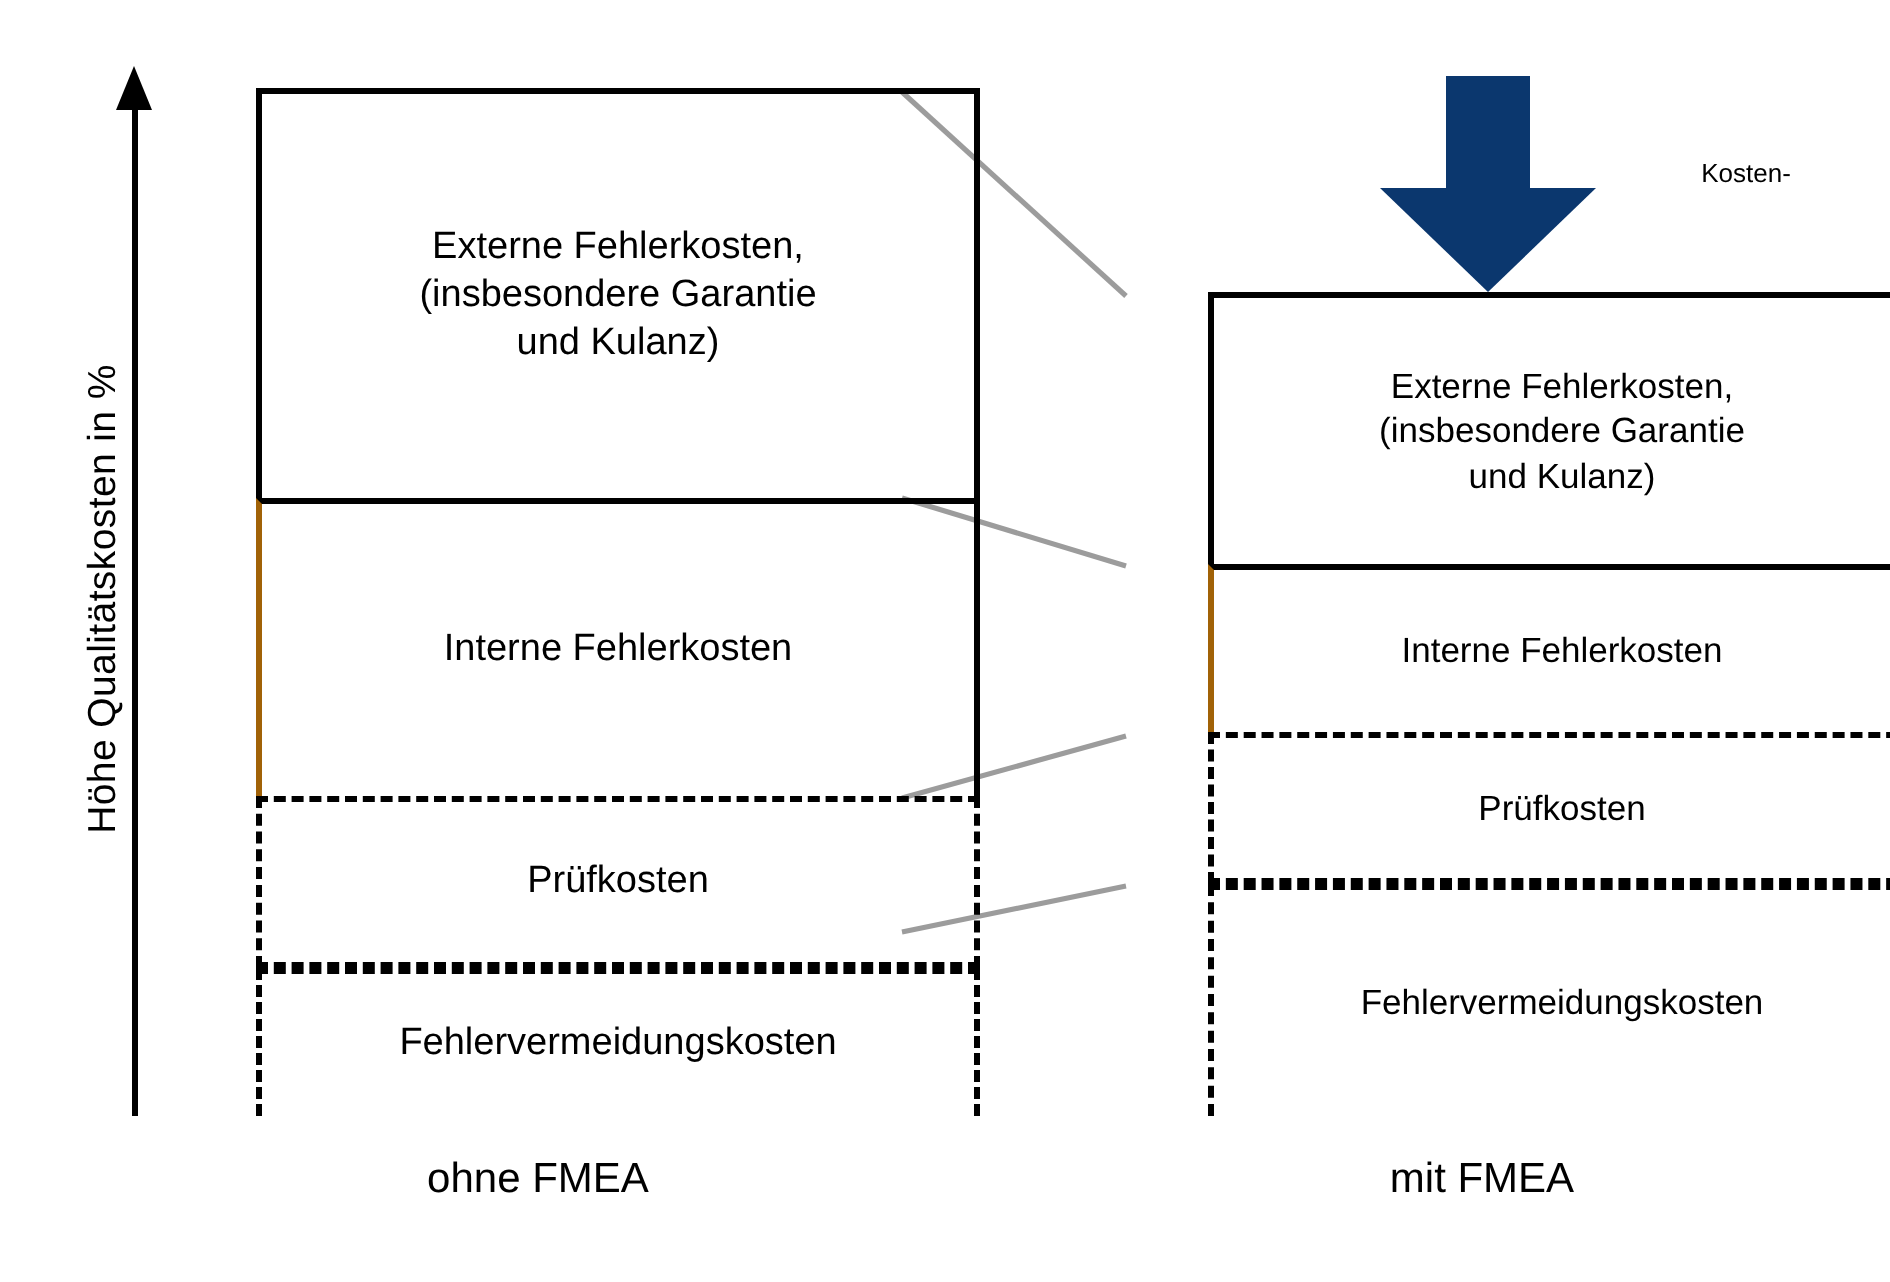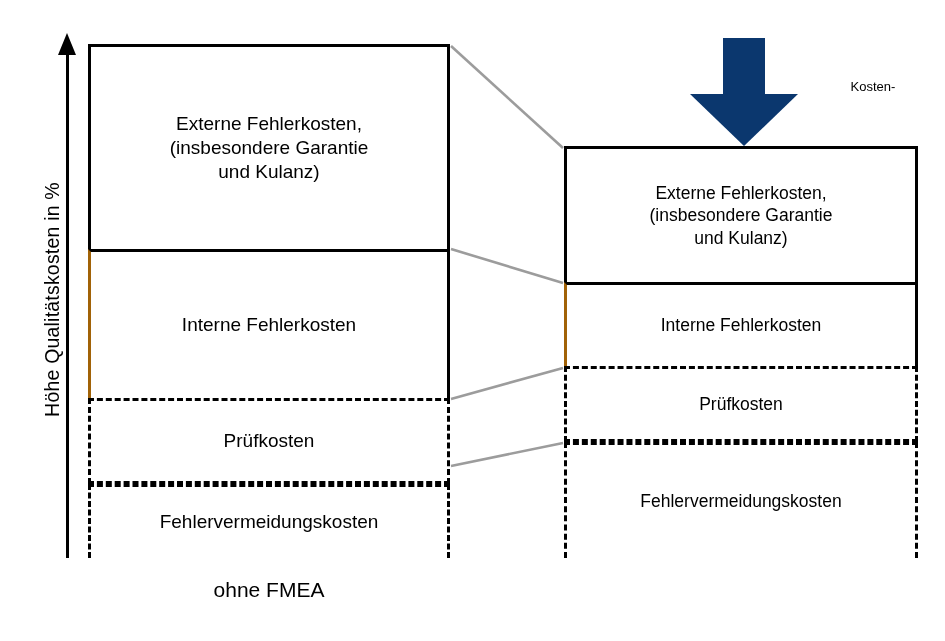--- a/index.html
+++ b/index.html
@@ -54,20 +54,21 @@
   
   .block {
     position: absolute;
     box-sizing: border-box;
     display: flex;
     align-items: center;
     justify-content: center;
     text-align: center;
     line-height: 1.28;
     background: transparent;
+    margin-left: 40px;
   }
   .block .txt { display: block; padding: 0 6px; }
 
   .solid-top-lr   { border: 3px solid #000; border-bottom: none; }
   .solid-lr       { border-left: 3px solid #a16207; border-right: 3px solid #000;
                     border-top: 3px solid #000; border-bottom: none; }
   .dashed-all     { border: 3px dashed #000; text-align: center; }
   .dashed-open    { border-left: 3px dashed #000; border-right: 3px dashed #000;
                     border-top: 3px dashed #000; border-bottom: none; }
 
@@ -170,14 +171,15 @@
   </div>
 
   <div id="r-prf" class="block dashed-all">
     <span class="txt">Prüfkosten</span>
   </div>
 
   <div id="r-fvk" class="block dashed-open">
     <span class="txt">Fehlervermeidungskosten</span>
   </div>
 
+  <div id="cap-right" class="col-caption">mit FMEA</div>
 
 </div>
 
 </body></html>

